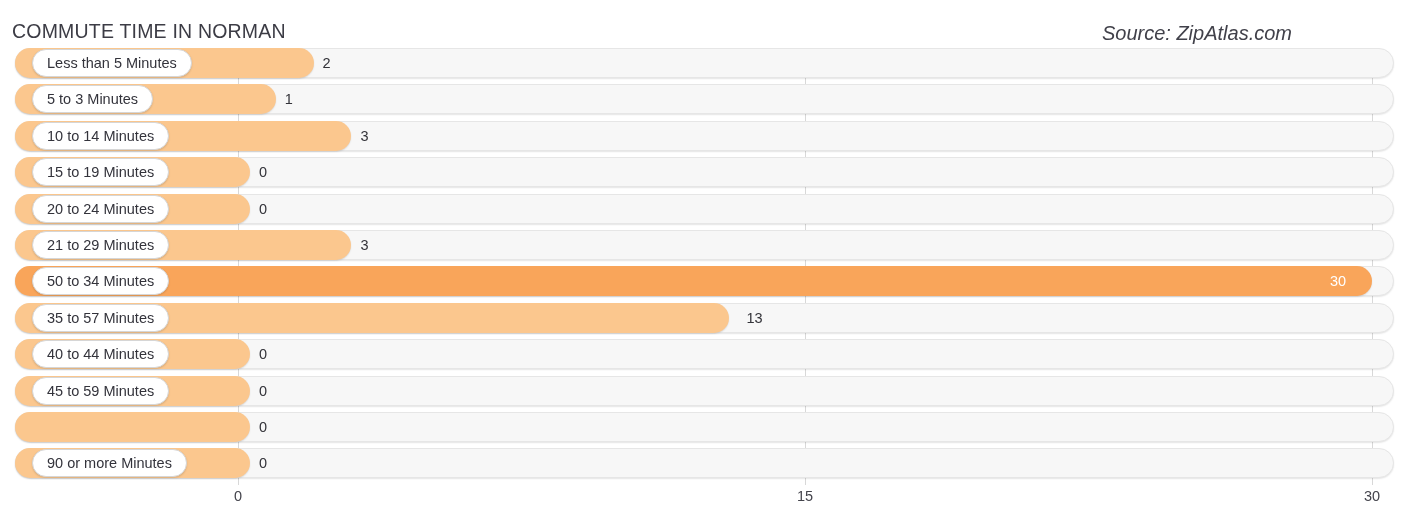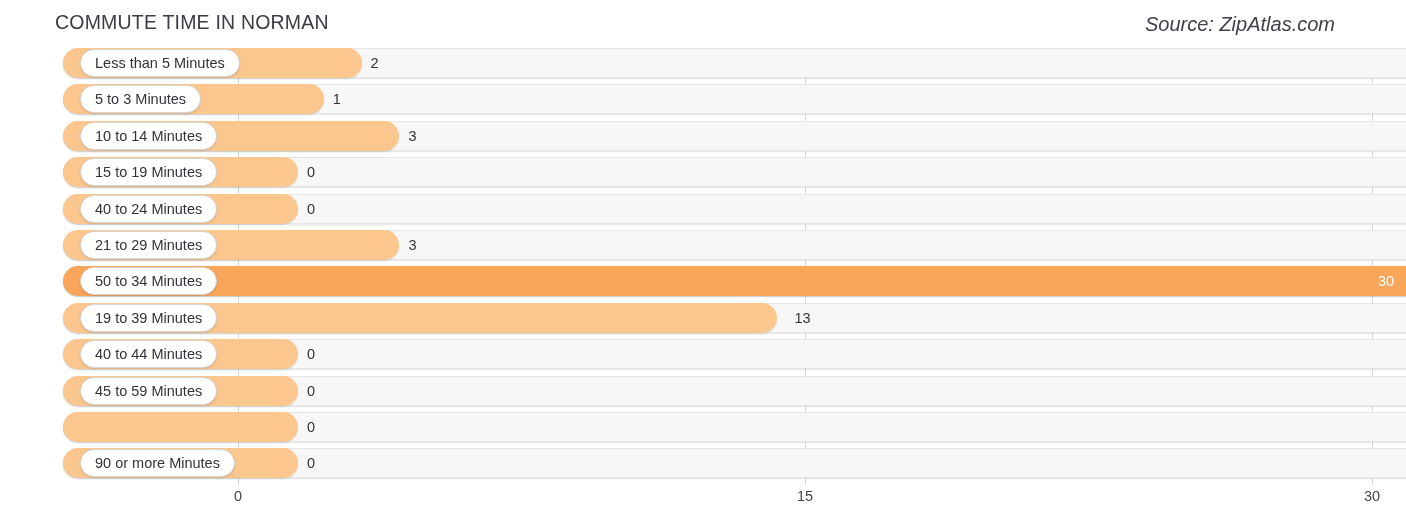--- a/index.html
+++ b/index.html
@@ -12,22 +12,22 @@
     font-family: "Liberation Sans", sans-serif;
     overflow: hidden;
   }
   .chart-wrap {
     position: relative;
     width: 1406px; height: 523px;
   }
   
   .header {
     position: absolute;
-    top: 0; left: 0;
-    width: 1304px; height: 46px; margin-left: 43px;
+    top: 9px; left: 0;
+    width: 1304px; height: 46px;
   }
   .chart-title {
     position: absolute;
     left: 12px; top: 11px;
     font-size: 19.5px;
     letter-spacing: 0.2px;
     color: #3c3c45;
     font-weight: 400;
     white-space: nowrap;
   }
@@ -53,21 +53,20 @@
   .gridline {
     position: absolute;
     top: 0; bottom: 0;
     width: 1px;
     background: #d8d8d8;
   }
   .rows {
     position: absolute;
     left: 0; top: 0;
     width: 1406px;
-    padding-left: 48px;
   }
   .row {
     position: relative;
     height: 30px;
     margin-bottom: 6.4px;
   }
   .track {
     position: absolute;
     left: 15px; top: 0;
     width: 1379px; height: 30px;
@@ -181,21 +180,21 @@
           <div class="bar" style="width: 235px;"></div>
           <div class="pill">
             <span class="pill-label">15 to 19 Minutes</span>
           </div>
           <div class="value-out" style="left: 259px;">0</div>
         </div>
         <div class="row">
           <div class="track"></div>
           <div class="bar" style="width: 235px;"></div>
           <div class="pill">
-            <span class="pill-label">40 to 24 Minutes</span>
+            <span class="pill-label">20 to 24 Minutes</span>
           </div>
           <div class="value-out" style="left: 259px;">0</div>
         </div>
         <div class="row">
           <div class="track"></div>
           <div class="bar" style="width: 336.4px;"></div>
           <div class="pill">
             <span class="pill-label">21 to 29 Minutes</span>
           </div>
           <div class="value-out" style="left: 360.4px;">3</div>
@@ -205,21 +204,21 @@
           <div class="bar" style="width: 1357px; background: rgb(249, 165, 90);"></div>
           <div class="pill">
             <span class="pill-label">50 to 34 Minutes</span>
           </div>
           <div class="value-in" style="left: 1330px;">30</div>
         </div>
         <div class="row">
           <div class="track"></div>
           <div class="bar" style="width: 714.4px;"></div>
           <div class="pill">
-            <span class="pill-label">19 to 39 Minutes</span>
+            <span class="pill-label">35 to 57 Minutes</span>
           </div>
           <div class="value-out" style="left: 738.4px; margin-left: 8px;">13</div>
         </div>
         <div class="row">
           <div class="track"></div>
           <div class="bar" style="width: 235px;"></div>
           <div class="pill">
             <span class="pill-label">40 to 44 Minutes</span>
           </div>
           <div class="value-out" style="left: 259px;">0</div>

